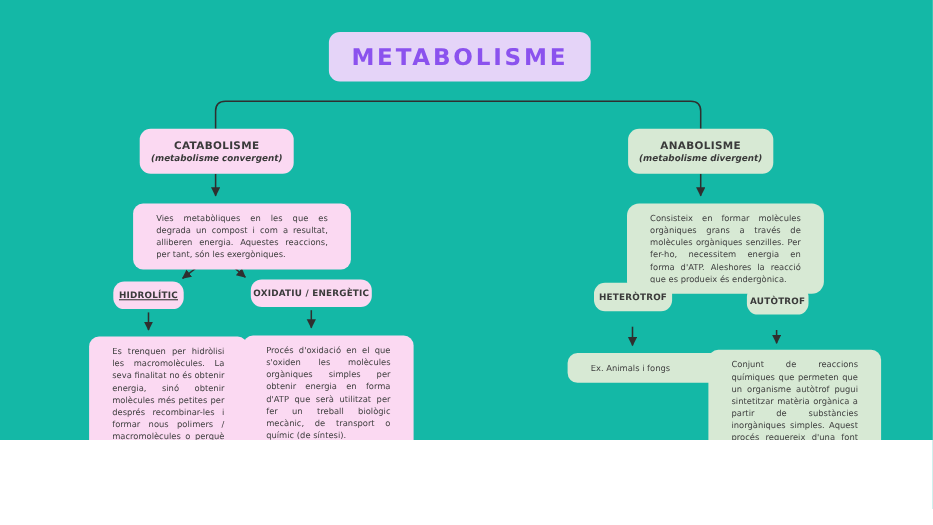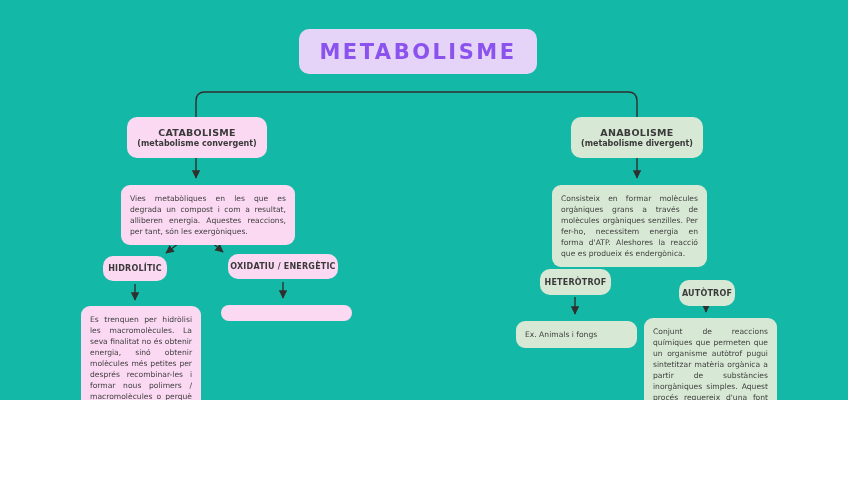--- a/index.html
+++ b/index.html
@@ -18,24 +18,24 @@
     color:#8b52ee; font-weight:bold; font-size:21px; letter-spacing:2.5px;
   }
   .node {
     position:absolute; border-radius:10px;
     display:flex; flex-direction:column; align-items:center; justify-content:center;
     font-weight:bold; text-align:center; color:#3a3a3a;
   }
   .pink  { background:#fbd9f2; }
   .green { background:#d7e9d4; }
   .node .h1 { font-size:9.5px; letter-spacing:.3px; }
-  .node .h2 { font-size:8px; margin-top:1px; }
+  .node .h2 { font-size:8px; margin-top:1px;font-style:italic; }
   .leaf-label { font-size:8px; letter-spacing:.2px; }
   .desc {
-    position:absolute; border-radius:9px; padding:8px 9px;
+    position:absolute; border-radius:9px; padding:8px 21px;
     font-size:7.6px; line-height:1.45; text-align:justify; color:#3f3f3f;
   }
   .desc p { margin:0; }
   .desc p + p { margin-top:8px; }
   .signature {
     position:absolute; left:748px; top:428px;
     font-style:italic; font-size:15px; color:#474a42; letter-spacing:.5px;
   }
 </style>
 </head>
@@ -70,50 +70,51 @@
 
   <div class="node pink" style="left:127px; top:117px; width:140px; height:41px;">
     <span class="h1">CATABOLISME</span>
     <span class="h2">(metabolisme convergent)</span>
   </div>
 
   <div class="desc pink" style="left:121px; top:185px; width:156px;">
     <p>Vies metabòliques en les que es degrada un compost i com a resultat, alliberen energia. Aquestes reaccions, per tant, són les exergòniques.</p>
   </div>
 
-  <div class="node pink" style="left:103px; top:256px; width:64px; height:25px;">
+  <div class="node pink" style="left:103px; top:256px; width:64px; height:25px;text-decoration:underline;">
     <span class="leaf-label">HIDROLÍTIC</span>
   </div>
 
   <div class="node pink" style="left:228px; top:254px; width:110px; height:25px;">
     <span class="leaf-label">OXIDATIU / ENERGÈTIC</span>
   </div>
 
   <div class="desc pink" style="left:81px; top:306px; width:102px;">
     <p>Es trenquen per hidròlisi les macromolècules. La seva finalitat no és obtenir energia, sinó obtenir molècules més petites per després recombinar-les i formar nous polimers / macromolècules o perquè després se sotmetin al procés d'oxidació i obtenir energia.</p>
     <p>Ex: Digestió</p>
   </div>
 
   <div class="desc pink" style="left:221px; top:305px; width:113px;">
+    <p>Procés d'oxidació en el que s'oxiden les molècules orgàniques simples per obtenir energia en forma d'ATP que serà utilitzat per fer un treball biològic mecànic, de transport o químic (de síntesi).</p>
   </div>
 
   <div class="node green" style="left:571px; top:117px; width:132px; height:41px;">
     <span class="h1">ANABOLISME</span>
     <span class="h2">(metabolisme divergent)</span>
   </div>
 
-  <div class="desc green" style="left:552px; top:185px; width:137px;">
+  <div class="desc green" style="left:570px; top:185px; width:137px;border-radius:11px;">
     <p>Consisteix en formar molècules orgàniques grans a través de molècules orgàniques senzilles. Per fer-ho, necessitem energia en forma d'ATP. Aleshores la reacció que es produeix és endergònica.</p>
   </div>
 
-  <div class="node green" style="left:540px; top:269px; width:71px; height:26px;">
+  <div class="node green" style="left:540px; top:257px; width:71px; height:26px;">
     <span class="leaf-label">HETERÒTROF</span>
   </div>
 
-  <div class="node green" style="left:679px; top:280px; width:56px; height:26px;">
+  <div class="node green" style="left:679px; top:260px; width:56px; height:26px;">
     <span class="leaf-label">AUTÒTROF</span>
   </div>
 
   <div class="desc green" style="left:516px; top:321px; width:103px;">
     <p>Ex. Animals i fongs</p>
   </div>
 
   <div class="desc green" style="left:644px; top:318px; width:115px;">
     <p>Conjunt de reaccions químiques que permeten que un organisme autòtrof pugui sintetitzar matèria orgànica a partir de substàncies inorgàniques simples. Aquest procés requereix d'una font d'energia, que pot provenir de la llum solar o de reaccions químiques inorgàniques.</p>
   </div>

